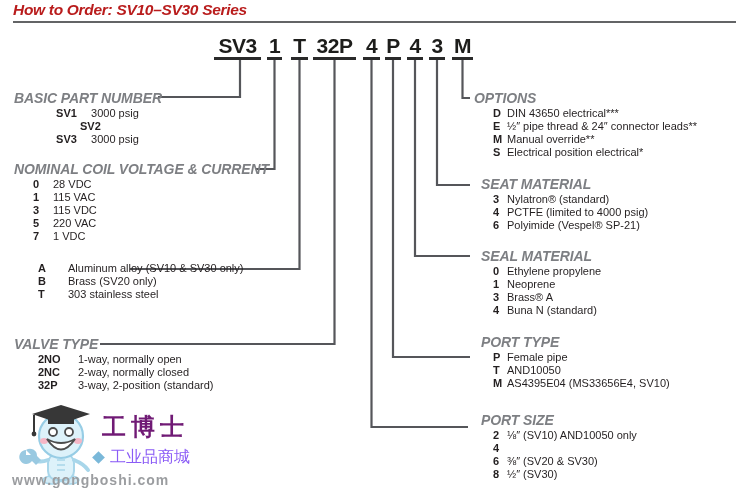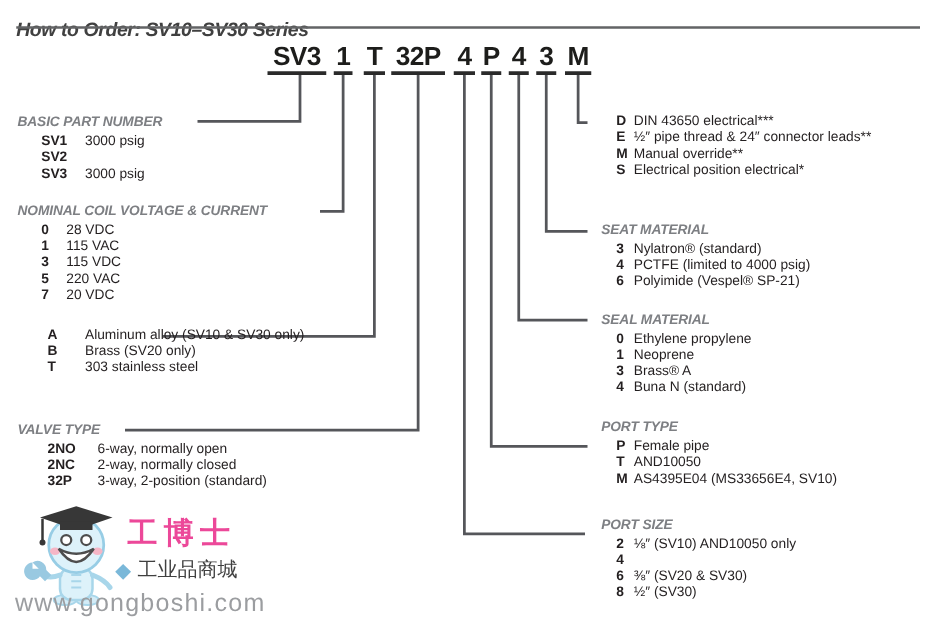--- a/index.html
+++ b/index.html
@@ -3,73 +3,74 @@
 <meta charset="utf-8">
 <style>
   html,body{margin:0;padding:0;}
   body{
     width:749px;height:502px;background:#ffffff;position:relative;overflow:hidden;
     font-family:"Liberation Sans",sans-serif;color:#231f20;
     -webkit-font-smoothing:antialiased;
   }
   .page{position:absolute;inset:0;}
   .title{
-    position:absolute;left:13px;top:16px;font-size:15.5px;font-weight:bold;font-style:italic;
-    color:#404040;letter-spacing:-0.3px;white-space:nowrap;
+    position:absolute;left:13px;top:1px;font-size:15.5px;font-weight:bold;font-style:italic;
+    color:#b91c1c;letter-spacing:-0.3px;white-space:nowrap;
   }
   .title-rule{position:absolute;left:13px;top:21px;width:723px;height:2px;background:#636466;}
   .seg{
     position:absolute;top:35px;height:22px;line-height:22px;text-align:center;
     font-weight:bold;font-size:21px;color:#1d1d1b;letter-spacing:-0.5px;
     border-bottom:3px solid #2a2a2a;
   }
   .s0{left:214px;width:47px;} .s1{left:267px;width:15px;} .s2{left:291px;width:17px;}
   .s3{left:313px;width:43px;} .s4{left:363px;width:17px;} .s5{left:385px;width:16px;}
   .s6{left:407px;width:16px;} .s7{left:429px;width:16px;} .s8{left:452px;width:21px;}
   .connectors{position:absolute;left:0;top:0;}
   .sec{position:absolute;}
   .sec-h{
-    font-size:11px;line-height:16px;font-weight:bold;font-style:italic;color:#7d7f83;
+    font-size:14px;line-height:16px;font-weight:bold;font-style:italic;color:#7d7f83;
     letter-spacing:-0.1px;white-space:nowrap;
   }
   .rows{margin-top:1px;}
   .row{display:flex;font-size:11px;line-height:13px;white-space:nowrap;}
   .code{font-weight:bold;flex:0 0 auto;}
-  .basic   .row{padding-left:19px;} .basic   .code{width:35px;}
+  .basic   .row{padding-left:19px;justify-content:center;} .basic   .code{width:35px;}
   .coil    .row{padding-left:19px;} .coil    .code{width:20px;}
   .bodym   .row{padding-left:24px;} .bodym   .code{width:30px;}
   .valve   .row{padding-left:24px;} .valve   .code{width:40px;}
   .options .row{padding-left:19px;} .options .code{width:14px;}
   .rsec    .row{padding-left:12px;} .rsec    .code{width:14px;}
   .sec-basic{left:14px;top:90px;}
   .sec-coil{left:14px;top:161px;}
   .sec-body{left:14px;top:261px;}
   .sec-valve{left:14px;top:336px;}
   .sec-options{left:474px;top:90px;}
   .sec-seat{left:481px;top:176px;}
   .sec-seal{left:481px;top:248px;}
   .sec-porttype{left:481px;top:334px;}
   .sec-portsize{left:481px;top:412px;}
   .watermark{position:absolute;left:12px;top:398px;width:210px;height:100px;}
   .wm-mascot{position:absolute;left:6px;top:4px;}
   .wm-brand{
-    position:absolute;left:90px;top:16px;font-size:24px;line-height:26px;color:#ec4899;
+    position:absolute;left:90px;top:16px;font-size:24px;line-height:26px;color:#701a75;
     letter-spacing:5px;font-weight:bold;white-space:nowrap;
   }
   .wm-tagline{
-    position:absolute;left:82px;top:50px;font-size:16px;line-height:18px;color:#404040;
+    position:absolute;left:82px;top:50px;font-size:16px;line-height:18px;color:#8b5cf6;
     white-space:nowrap;display:flex;align-items:center;
   }
   .wm-diamond{
     display:inline-block;width:9px;height:9px;background:#7ab8d9;transform:rotate(45deg);
     margin-right:7px;flex:0 0 auto;
   }
   .wm-url{
-    position:absolute;left:0px;top:74px;font-size:20px;color:#9b9da0;letter-spacing:1px;
+    position:absolute;left:0px;top:74px;font-size:14px;color:#9b9da0;letter-spacing:1px;
     white-space:nowrap;
+    font-weight:bold;
   }
 </style>
 </head>
 <body>
 
 <div class="page">
 
   <div class="title">How to Order: SV10–SV30 Series</div>
   <div class="title-rule"></div>
 
@@ -128,21 +129,21 @@
       <div class="row">
         <span class="code">3</span>
         <span class="desc">115 VDC</span>
       </div>
       <div class="row">
         <span class="code">5</span>
         <span class="desc">220 VAC</span>
       </div>
       <div class="row">
         <span class="code">7</span>
-        <span class="desc">20 VDC</span>
+        <span class="desc">1 VDC</span>
       </div>
     </div>
   </div>
 
   <div class="sec sec-body">
     <div class="rows bodym">
       <div class="row">
         <span class="code">A</span>
         <span class="desc">Aluminum alloy (SV10 &amp; SV30 only)</span>
       </div>
@@ -155,34 +156,35 @@
         <span class="desc">303 stainless steel</span>
       </div>
     </div>
   </div>
 
   <div class="sec sec-valve">
     <div class="sec-h">VALVE TYPE</div>
     <div class="rows valve">
       <div class="row">
         <span class="code">2NO</span>
-        <span class="desc">6-way, normally open</span>
+        <span class="desc">1-way, normally open</span>
       </div>
       <div class="row">
         <span class="code">2NC</span>
         <span class="desc">2-way, normally closed</span>
       </div>
       <div class="row">
         <span class="code">32P</span>
         <span class="desc">3-way, 2-position (standard)</span>
       </div>
     </div>
   </div>
 
   <div class="sec sec-options">
+    <div class="sec-h">OPTIONS</div>
     <div class="rows options">
       <div class="row">
         <span class="code">D</span>
         <span class="desc">DIN 43650 electrical***</span>
       </div>
       <div class="row">
         <span class="code">E</span>
         <span class="desc">½″ pipe thread &amp; 24″ connector leads**</span>
       </div>
       <div class="row">

